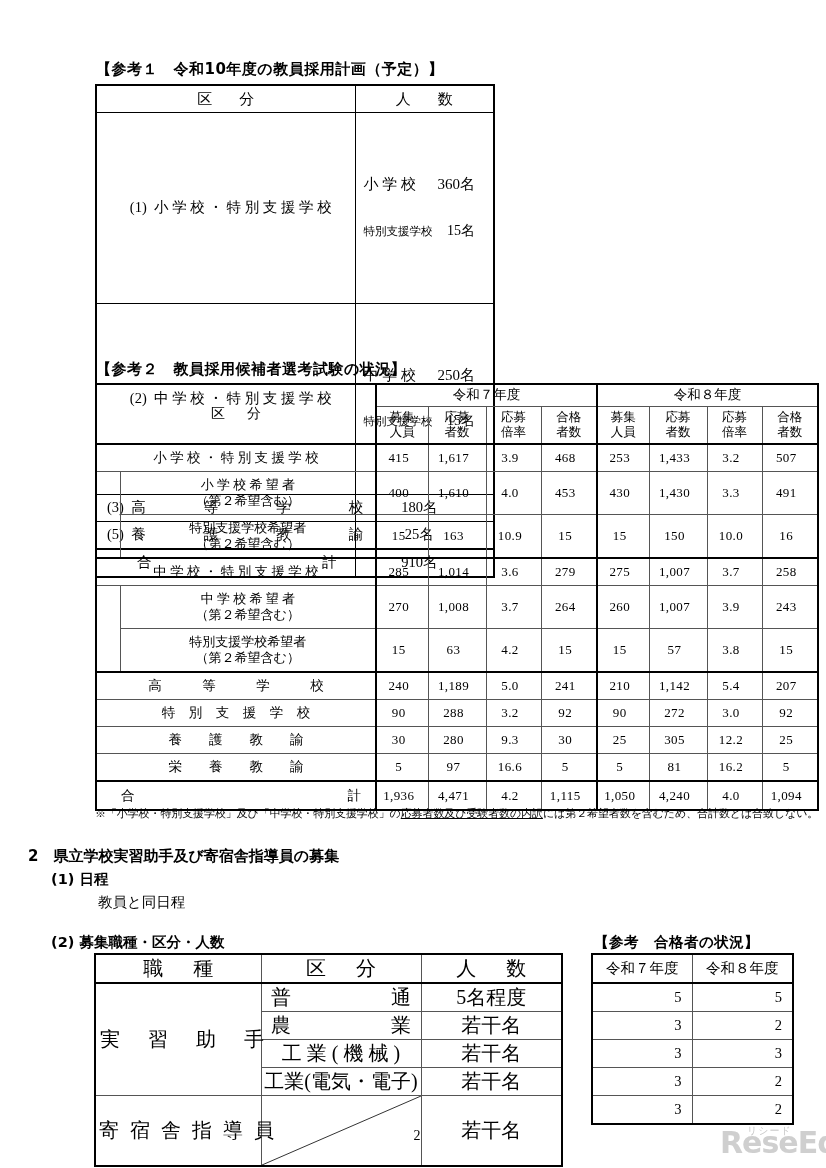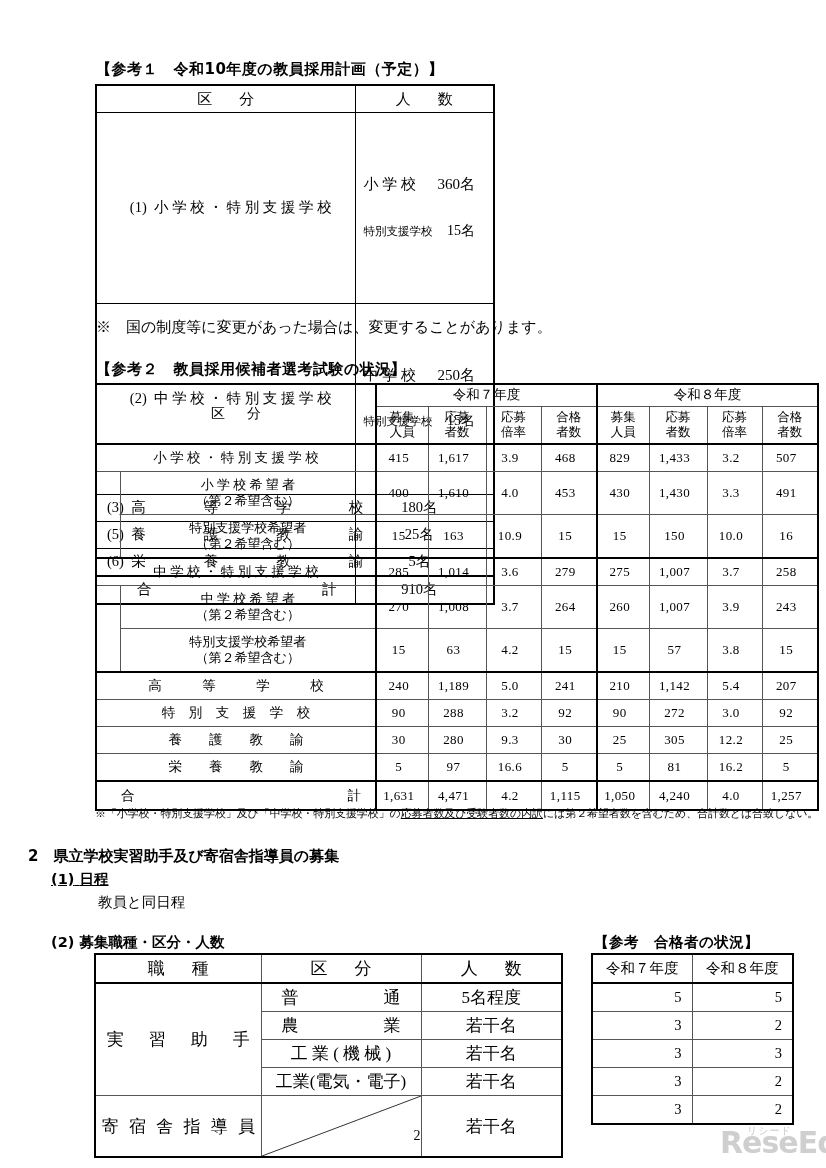--- a/index.html
+++ b/index.html
@@ -137,21 +137,21 @@
   .indent-cell { border-left: 1px solid #555 !important; }
   .spacer-cell { border: none !important; border-left: 2px solid #000 !important; }
   .sum-row td { height: 27px; }
 
   
   #table3-wrap { position: absolute; left: 86px; top: 953px; width: 467px; }
   table.t3 {
     border-collapse: collapse;
     width: 100%;
     table-layout: fixed;
-    font-size: 17px;
+    font-size: 20px;
   }
   table.t3 td {
     border: 1px solid #555;
     padding: 0;
     height: 27px;
     text-align: center;
     vertical-align: middle;
     white-space: pre;
   }
   table.t3 .o-t { border-top: 2px solid #000; }
@@ -268,39 +268,34 @@
         </tr>
 
         <tr class="t1-row">
           <td class="outer-l t1-label">(3)  高　　　　等　　　　学　　　　校</td>
           <td class="outer-r t1-num">180名</td>
         </tr>
         <tr class="t1-row">
           <td class="outer-l t1-label">(5)  養　　　　護　　　　教　　　　諭</td>
           <td class="outer-r t1-num">25名</td>
         </tr>
-        <tr class="t1-row">
-          <td class="outer-l t1-label">(6)  栄　　　　養　　　　教　　　　諭</td>
-          <td class="outer-r t1-num">5名</td>
-        </tr>
 
         <tr class="t1-row">
           <td class="outer-l" style="border-top:2px solid #000;border-bottom:2px solid #000;text-align:left;padding:0 18px 0 40px;">
             <span class="split" style="padding:0">
               <span class="kw">合</span>
               <span class="vw">計</span>
             </span>
           </td>
           <td class="outer-r t1-num" style="border-top:2px solid #000;border-bottom:2px solid #000">910名</td>
         </tr>
       </tbody>
     </table>
   </div>
 
-  <div class="note body-text" style="left:88px;top:318px;font-size:15px;">※　国の制度等に変更があった場合は、変更することがあります。</div>
 
   <div class="tbl-title" style="position:absolute;left:88px;top:360px;">【参考２　教員採用候補者選考試験の状況】</div>
 
   <div id="table2-wrap">
     <table class="t2">
       <colgroup>
         <col style="width:24px">
           <col style="width:256px">
         <col style="width:52px">
           <col style="width:58px">
@@ -329,21 +324,21 @@
           <td><span>応募</span><br><span>倍率</span></td>
           <td class="bd-r2"><span>合格</span><br><span>者数</span></td>
         </tr>
 
         <tr class="row-h1">
           <td class="bd-l2 bd-t2 t2-main-label" colspan="2">小 学 校 ・ 特 別 支 援 学 校</td>
           <td class="bd-l2 bd-t2 t2-num">415</td>
           <td class="bd-t2 t2-num">1,617</td>
           <td class="bd-t2 t2-num">3.9</td>
           <td class="bd-t2 t2-num">468</td>
-          <td class="bd-l2 bd-t2 t2-num">829</td>
+          <td class="bd-l2 bd-t2 t2-num">253</td>
           <td class="bd-t2 t2-num">1,433</td>
           <td class="bd-t2 t2-num">3.2</td>
           <td class="bd-t2 bd-r2 t2-num">507</td>
         </tr>
 
         <tr class="row-h2">
           <td class="spacer-cell"></td>
           <td class="t2-sub-label indent-cell"><span>小 学 校 希 望 者</span><br><span>（第２希望含む）</span></td>
           <td class="bd-l2 t2-num">400</td>
           <td class="t2-num">1,610</td>
@@ -454,38 +449,38 @@
           <td class="bd-r2 t2-num">5</td>
         </tr>
 
         <tr class="sum-row">
           <td class="bd-l2 bd-t2 bd-b2" colspan="2" style="text-align:left;padding:0 14px 0 24px;font-size:13.5px;">
             <span class="split" style="padding:0">
               <span class="kw">合</span>
               <span class="vw">計</span>
             </span>
           </td>
-          <td class="bd-l2 bd-t2 bd-b2 t2-num">1,631</td>
+          <td class="bd-l2 bd-t2 bd-b2 t2-num">1,936</td>
           <td class="bd-t2 bd-b2 t2-num">4,471</td>
           <td class="bd-t2 bd-b2 t2-num">4.2</td>
           <td class="bd-t2 bd-b2 t2-num">1,115</td>
           <td class="bd-l2 bd-t2 bd-b2 t2-num">1,050</td>
           <td class="bd-t2 bd-b2 t2-num">4,240</td>
           <td class="bd-t2 bd-b2 t2-num">4.0</td>
-          <td class="bd-t2 bd-b2 bd-r2 t2-num">1,257</td>
+          <td class="bd-t2 bd-b2 bd-r2 t2-num">1,094</td>
         </tr>
       </tbody>
     </table>
   </div>
 
   <div class="note" style="left:87px;top:806px;font-size:11px;letter-spacing:-0.1px;"><span>※「小学校・特別支援学校」及び「中学校・特別支援学校」の</span><span style="text-decoration:underline">応募者数及び受験者数の内訳</span><span>には第２希望者数を含むため、合計数とは合致しない。</span></div>
 
   <div class="sec-heading" style="position:absolute;left:20px;top:847px;"><span>2</span>　<span>県立学校実習助手及び寄宿舎指導員の募集</span></div>
 
-  <div class="sub-heading" style="position:absolute;left:43px;top:870px;text-decoration:underline;"><span>(1)</span> <span>日程</span></div>
+  <div class="sub-heading" style="position:absolute;left:43px;top:870px;"><span>(1)</span> <span>日程</span></div>
 
   <div class="body-text" style="position:absolute;left:90px;top:893px;">教員と同日程</div>
 
   <div class="sub-heading" style="position:absolute;left:43px;top:933px;"><span>(2)</span> <span>募集職種・区分・人数</span></div>
 
   <div id="table3-wrap">
     <table class="t3">
       <colgroup>
           <col style="width:166px">
           <col style="width:160px">

